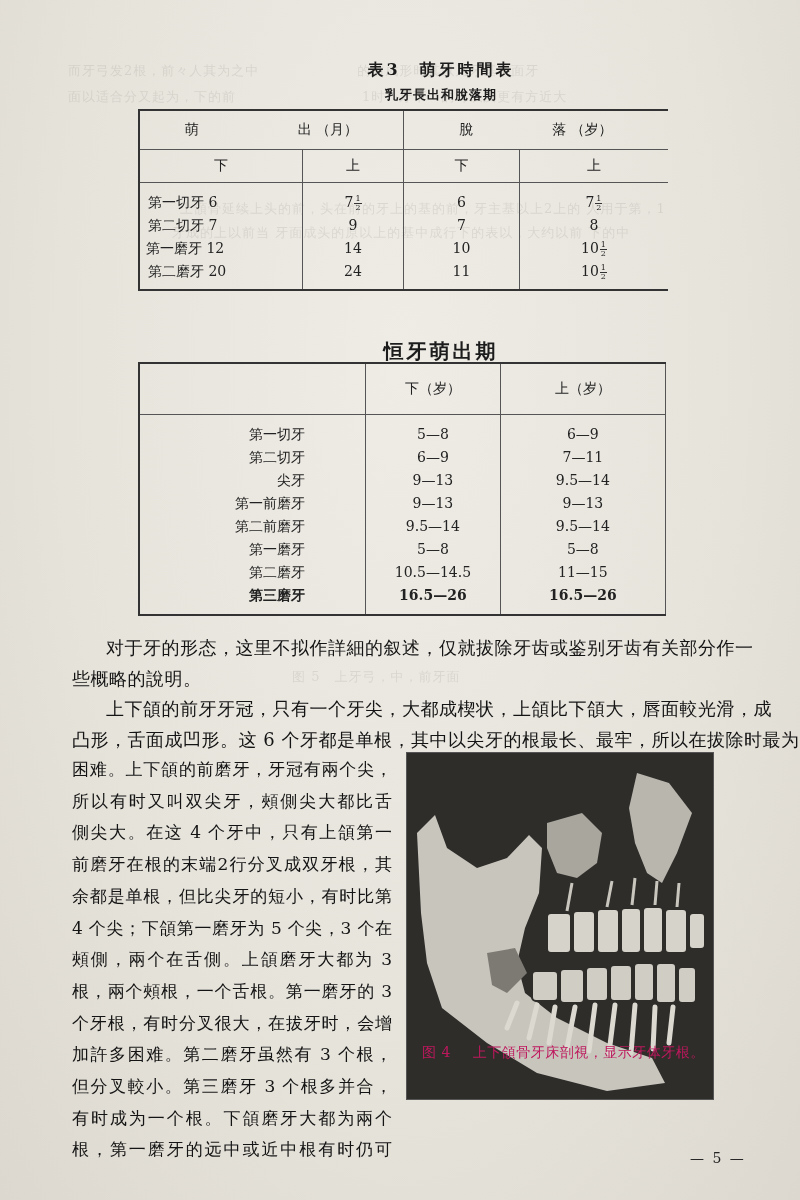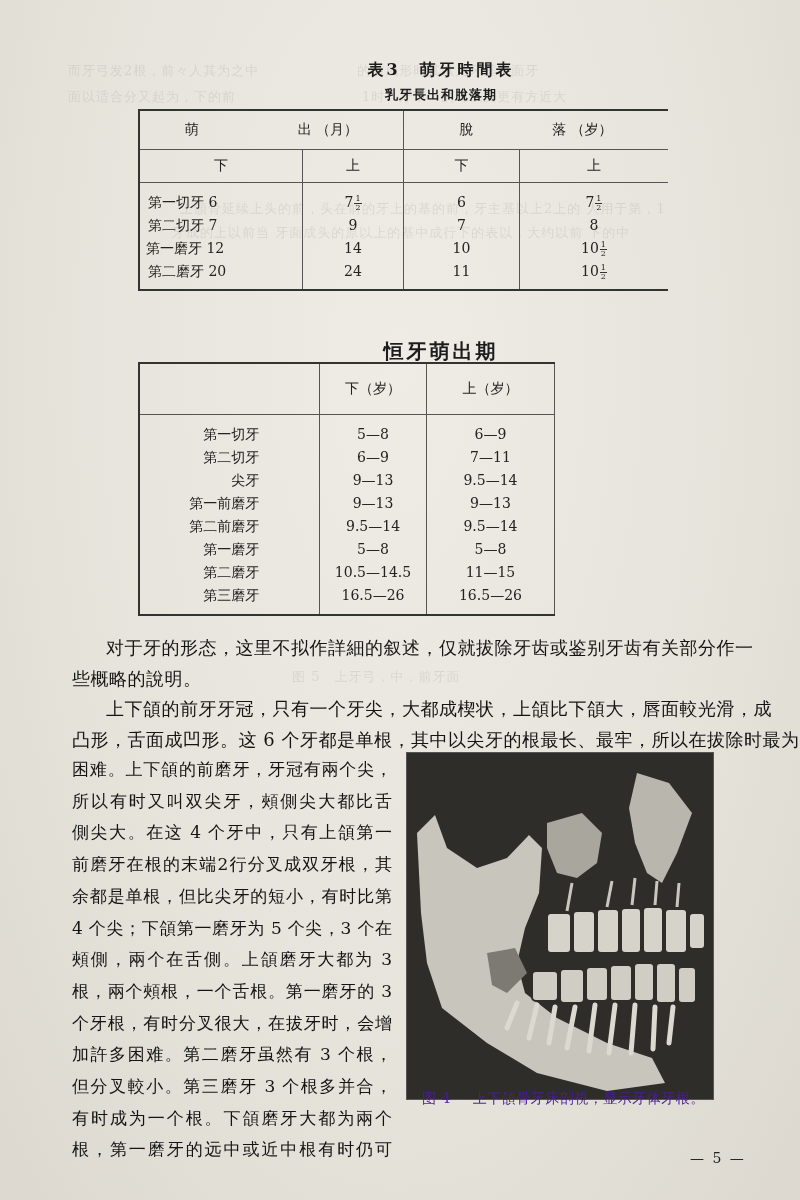--- a/index.html
+++ b/index.html
@@ -77,34 +77,34 @@
     .frac .num { display: block; border-bottom: 1px solid #333; padding: 0 1px; }
     .frac .den { display: block; }
 
     .table2-title {
       left: 0; width: 800px; text-align: center;
       font-size: 20px; font-weight: bold; letter-spacing: 3px;
     }
 
     
     #t2 {
-      left: 138px; top: 362px; width: 417px;
+      left: 138px; top: 362px; width: 528px;
       border-top: 2px solid #333;
       border-bottom: 2px solid #333;
       border-left: 2px solid #333;
       border-right: 1px solid #555;
     }
     #t2 .h td { height: 50px; border-bottom: 1px solid #555; text-align: center; }
     #t2 .vr { border-right: 1px solid #555; }
     #t2 .c1 { width: 192px; }
     #t2 .c2 { width: 150px; }
     #t2 .c3 { width: 186px; }
     #t2 .row td { height: 23px; line-height: 23px; }
     #t2 .first td { padding-top: 8px; }
-    #t2 .last td { padding-bottom: 7px; }
+    #t2 .last td { padding-bottom: 7px; font-weight: bold; }
     #t2 .name { text-align: right; padding-right: 60px; }
     #t2 .num { text-align: center; font-family: "DejaVu Serif", serif; }
 
     .para {
       position: absolute;
       font-size: 18px;
       line-height: 31px;
       color: #141414;
       letter-spacing: 0.5px;
     }
@@ -124,23 +124,23 @@
     .figure {
       position: absolute;
       left: 406px; top: 752px;
       width: 306px; height: 346px;
       background: #2a2a28;
       border: 1px solid #555;
       overflow: hidden;
     }
     .caption {
       position: absolute;
-      left: 422px; top: 1090px;
+      left: 422px; top: 1044px;
       font-size: 14px;
-      color: #4c1d95;
+      color: #be185d;
       letter-spacing: 0.5px;
       white-space: nowrap;
     }
     .caption .fig-no { margin-right: 22px; }
 
     .page-number {
       position: absolute;
       left: 690px; top: 1150px;
       font-size: 14px;
       color: #222;

